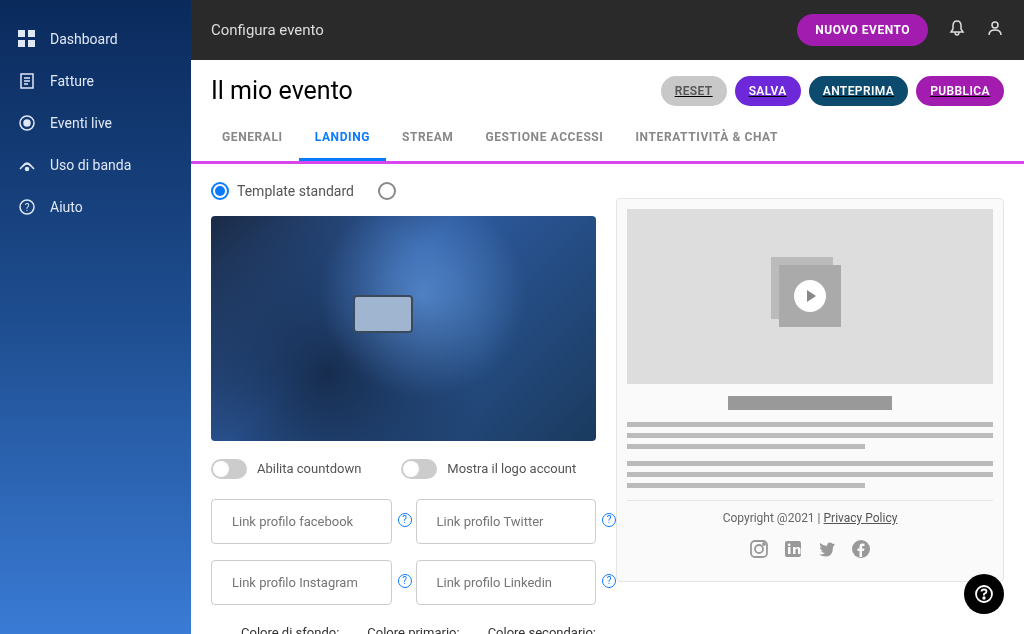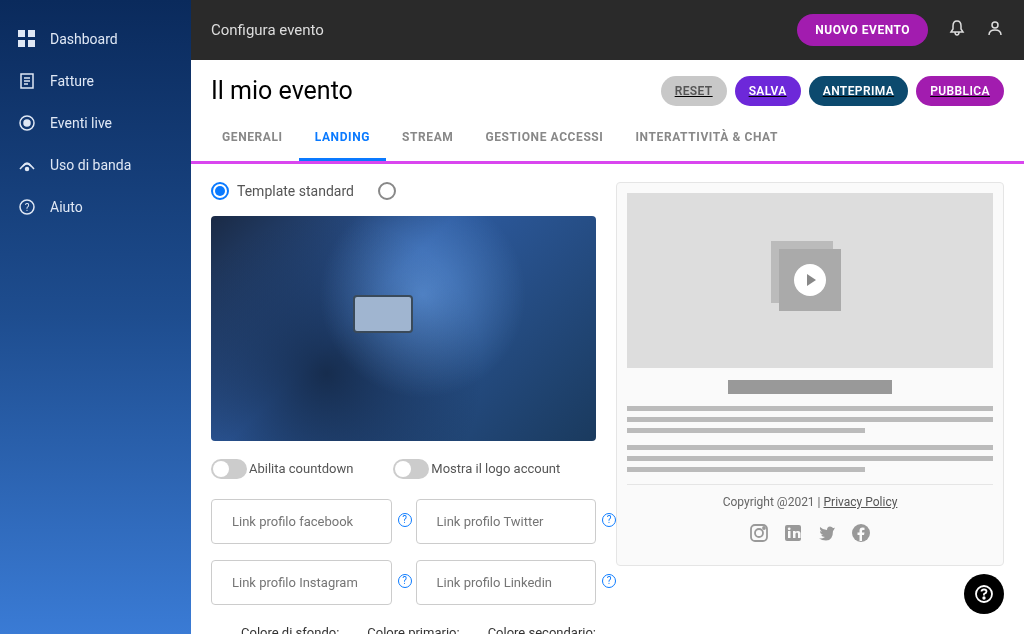--- a/index.html
+++ b/index.html
@@ -26,34 +26,34 @@
     .btn-salva { background: #6d28d9; color: #fff; }
     .btn-anteprima { background: #0c4a6e; color: #fff; }
     .btn-pubblica { background: #a21caf; color: #fff; }
     
     .tabs { display: flex; border-bottom: 3px solid #d946ef; padding: 0 15px; }
     .tab { padding: 14px 16px; font-size: 12px; font-weight: 700; letter-spacing: 0.6px; color: #888; cursor: pointer; border-bottom: 3px solid transparent; }
     .tab.active { color: #0a7aff; border-bottom-color: #0a7aff; }
     
     .content { padding: 18px 20px; display: flex; gap: 20px; overflow-y: auto; height: calc(100% - 48px - 60px - 48px); }
     .left-col { flex: 0 0 380px; }
-    .right-col { flex: 1; }
+    .right-col { flex: 1; margin-top: 16px; }
     
     .radio-row { display: flex; gap: 24px; margin-bottom: 16px; }
     .radio-option { display: flex; align-items: center; gap: 8px; cursor: pointer; font-size: 14px; color: #555; }
     .radio-circle { width: 18px; height: 18px; border-radius: 50%; border: 2px solid #0a7aff; display: flex; align-items: center; justify-content: center; }
     .radio-circle.checked::after { content: ''; width: 10px; height: 10px; border-radius: 50%; background: #0a7aff; }
     .radio-circle.unchecked { border-color: #888; }
     
     .hero-image { width: 100%; height: 225px; background: linear-gradient(135deg, #1a2a45 0%, #2d5a9e 40%, #1a3a5e 100%); border-radius: 4px; position: relative; overflow: hidden; margin-bottom: 18px; }
     .hero-image::before { content: ''; position: absolute; inset: 0; background: radial-gradient(circle at 55% 35%, rgba(120,180,255,0.5) 0%, transparent 40%), radial-gradient(circle at 30% 70%, rgba(20,40,70,0.9) 0%, transparent 50%); }
     .phone-shape { position: absolute; left: 37%; top: 35%; width: 60px; height: 38px; background: #a0b5d0; border-radius: 4px; border: 2px solid #3a4a5a; }
     
     .toggle-row { display: flex; gap: 40px; margin-bottom: 20px; }
-    .toggle-option { display: flex; align-items: center; gap: 2px; font-size: 13px; color: #555; }
+    .toggle-option { display: flex; align-items: center; gap: 10px; font-size: 13px; color: #555; }
     .toggle { width: 36px; height: 20px; background: #ccc; border-radius: 10px; position: relative; cursor: pointer; }
     .toggle::after { content: ''; position: absolute; left: 2px; top: 2px; width: 16px; height: 16px; background: #fff; border-radius: 50%; }
     
     .input-grid { display: grid; grid-template-columns: 1fr 1fr; gap: 16px 24px; margin-bottom: 20px; }
     .input-wrap { position: relative; }
     .text-input { width: 100%; padding: 14px 20px; border: 1px solid #ccc; border-radius: 4px; font-size: 13px; color: #666; }
     .info-icon { position: absolute; right: -20px; top: 14px; width: 14px; height: 14px; border-radius: 50%; border: 1.5px solid #0a7aff; color: #0a7aff; font-size: 10px; display: flex; align-items: center; justify-content: center; }
     
     .color-row { display: flex; gap: 28px; font-size: 13px; color: #333; margin-left: 30px; }
     .color-row span { white-space: nowrap; }

